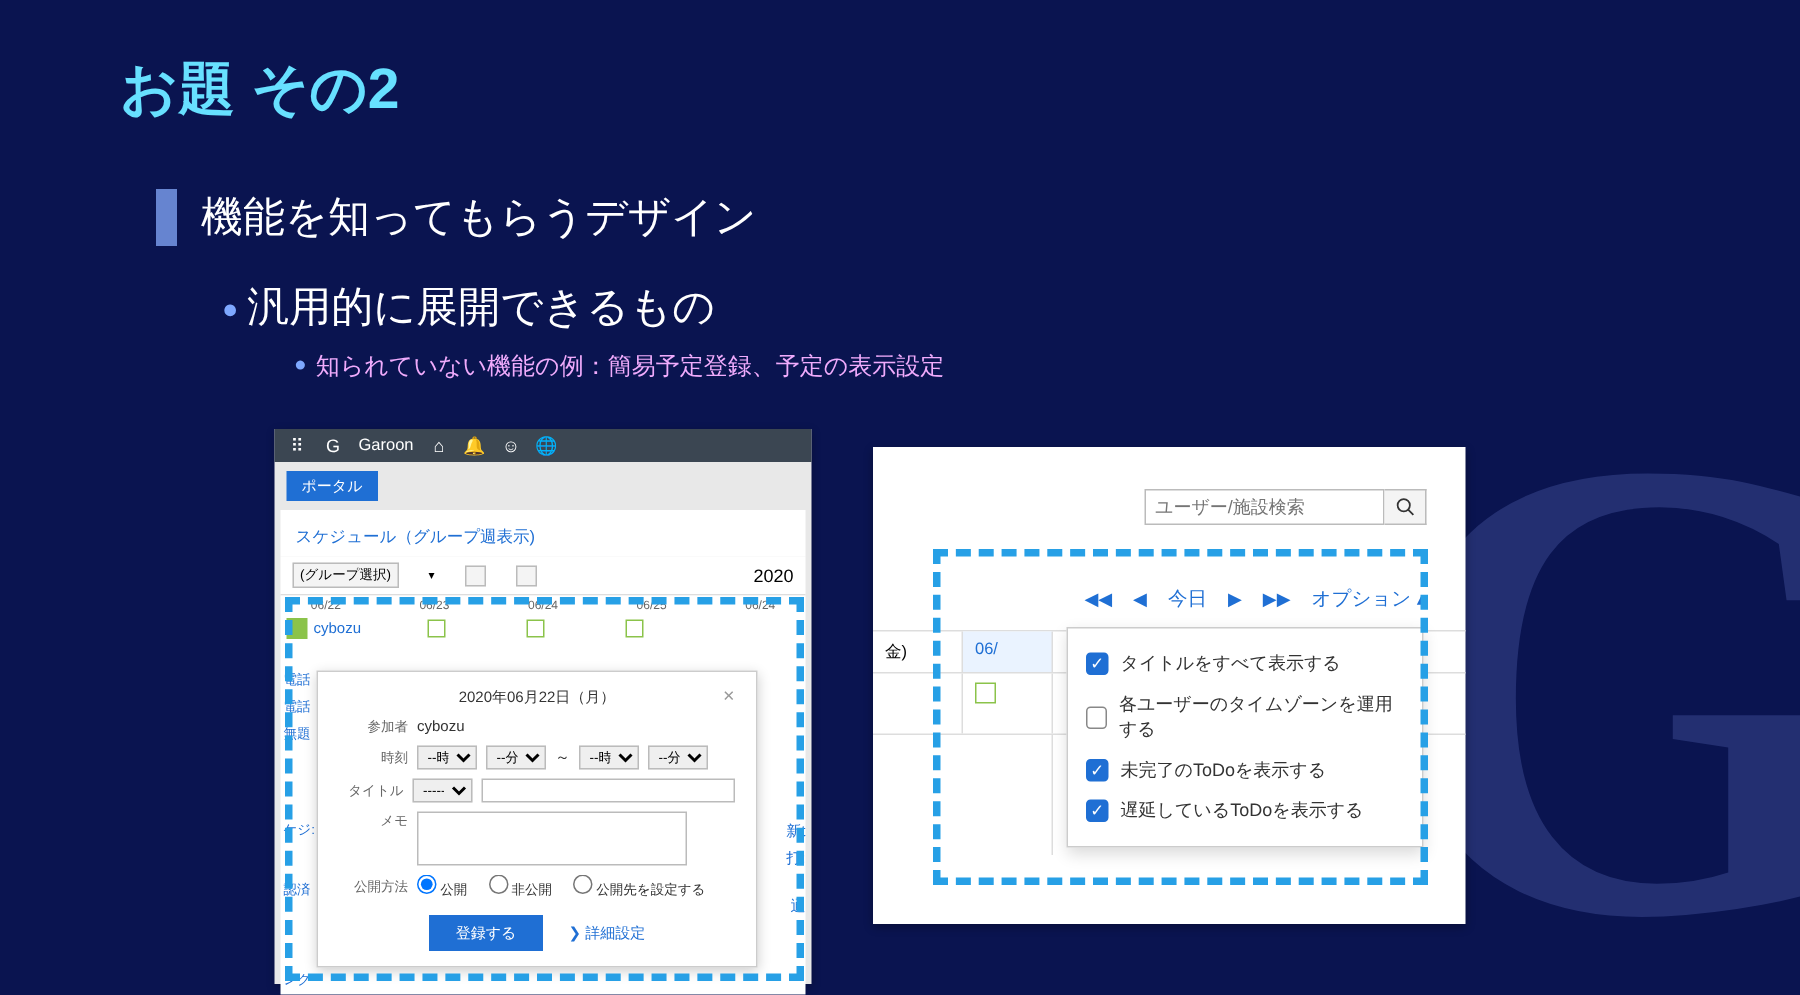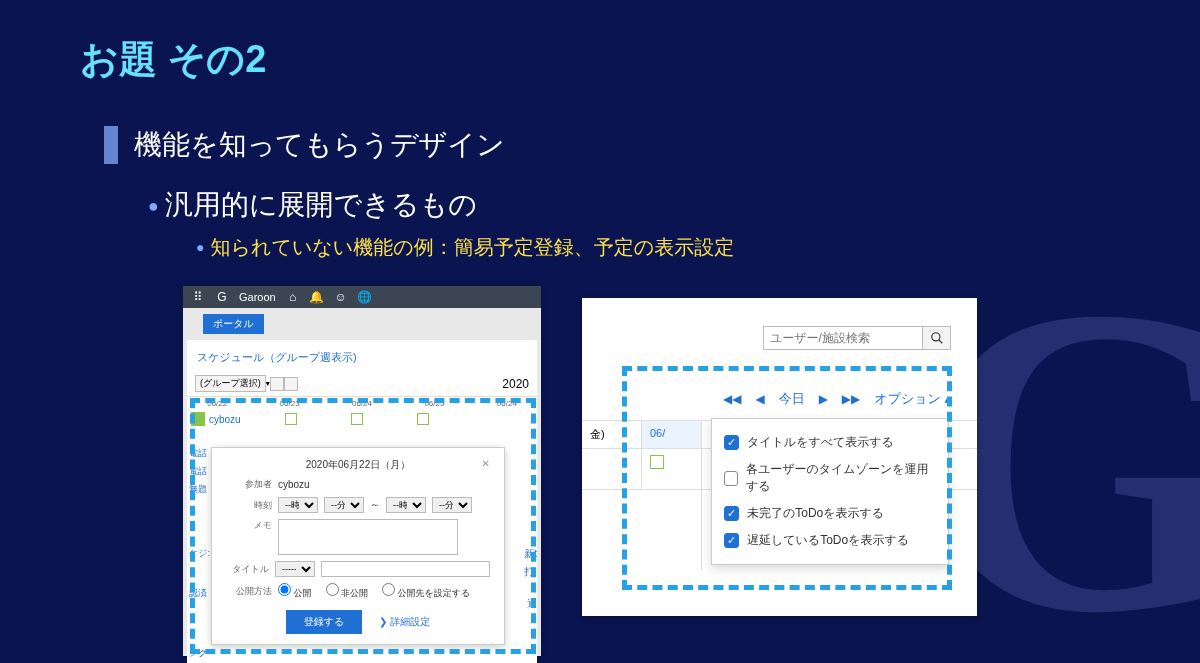--- a/index.html
+++ b/index.html
@@ -24,35 +24,35 @@
   color: #fff; font-size: 28px;
   border-left: 14px solid #6684d0; padding-left: 16px;
 }
 .bullet1 {
   position: absolute; left: 148px; top: 186px;
   color: #fff; font-size: 28px;
 }
 .bullet1::before { content: "●"; color: #7ea8ff; margin-right: 6px; font-size: 18px; vertical-align: 2px; }
 .bullet2 {
   position: absolute; left: 196px; top: 234px;
-  color: #fde047; font-size: 20px;
+  color: #f0abfc; font-size: 16px;
 }
 .bullet2::before { content: "●"; color: #7ea8ff; margin-right: 6px; font-size: 14px; vertical-align: 2px; }
 
 
 .shot1 { position: absolute; left: 183px; top: 286px; width: 358px; height: 370px; background: #e8e8e8; box-shadow: 0 2px 6px rgba(0,0,0,0.3); font-size: 11px; }
 .shot2 { position: absolute; left: 582px; top: 298px; width: 395px; height: 318px; background: #fff; box-shadow: 0 2px 6px rgba(0,0,0,0.3); font-size: 12px; }
 
 
 .s1-top { background: #3b4652; height: 22px; display: flex; align-items: center; gap: 10px; padding: 0 8px; color: #fff; }
 .s1-top .ico { width: 14px; height: 14px; display: inline-flex; align-items: center; justify-content: center; font-size: 12px; }
-.s1-portal { padding: 6px 0 0 20px; }
+.s1-portal { padding: 6px 0 0 8px; }
 .s1-portal span { background: #1f6fd4; color: #fff; padding: 3px 10px; font-size: 10px; display: inline-block; }
 .s1-sched { color: #1f6fd4; font-size: 11px; padding: 10px 0 6px 10px; background: #fff; margin: 6px 4px 0 4px; }
-.s1-row1 { background: #fff; margin: 0 4px; padding: 4px 8px; display: flex; align-items: center; gap: 0; border-bottom: 1px solid #ddd; }
+.s1-row1 { background: #fff; margin: 0 4px; padding: 4px 8px; display: flex; align-items: center; gap: 20px; border-bottom: 1px solid #ddd; }
 .s1-drop { border: 1px solid #bbb; padding: 1px 4px; font-size: 9px; background: #f4f4f4; }
 .s1-ic { width: 14px; height: 14px; border: 1px solid #bbb; display: inline-block; background: #f4f4f4; }
 .s1-r1-right { margin-left: auto; font-size: 12px; }
 .s1-cal { background: #fff; margin: 0 4px; position: relative; height: 280px; }
 .s1-dates { display: flex; gap: 16px; padding: 2px; font-size: 8px; }
 .s1-dates div { flex: 1; text-align: center; color: #666; }
 .s1-user { display: flex; align-items: center; gap: 4px; padding: 2px 4px; font-size: 10px; color: #1f6fd4; }
 .s1-avatar { width: 14px; height: 14px; background: #8bc34a; }
 .s1-edit { width: 12px; height: 12px; border: 1px solid #8bc34a; display: inline-block; margin-left: 40px; }
 .s1-left-text { position: absolute; left: 2px; font-size: 9px; color: #1f6fd4; }
@@ -161,28 +161,28 @@
         <span>cybozu</span>
       </div>
       <div class="frow">
         <span class="lbl">時刻</span>
         <select><option>--時</option></select>
         <select><option>--分</option></select>
         <span>～</span>
         <select><option>--時</option></select>
         <select><option>--分</option></select>
       </div>
-      <div class="frow" style="align-items:flex-start">
-        <span class="lbl">メモ</span>
-        <textarea style=""></textarea>
-      </div>
       <div class="frow">
         <span class="lbl">タイトル</span>
         <select style="width:40px"><option>-----</option></select>
         <input type="text" class="title-in" style="">
+      </div>
+      <div class="frow" style="align-items:flex-start">
+        <span class="lbl">メモ</span>
+        <textarea style=""></textarea>
       </div>
       <div class="frow radio-group">
         <span class="lbl">公開方法</span>
         <label><input type="radio" checked="" style=""> <span>公開</span></label>
         <label><input type="radio" style=""> <span>非公開</span></label>
         <label><input type="radio" style=""> <span>公開先を設定する</span></label>
       </div>
       <div class="actions">
         <button class="btn">登録する</button>
         <span class="link">❯ <span>詳細設定</span></span>

